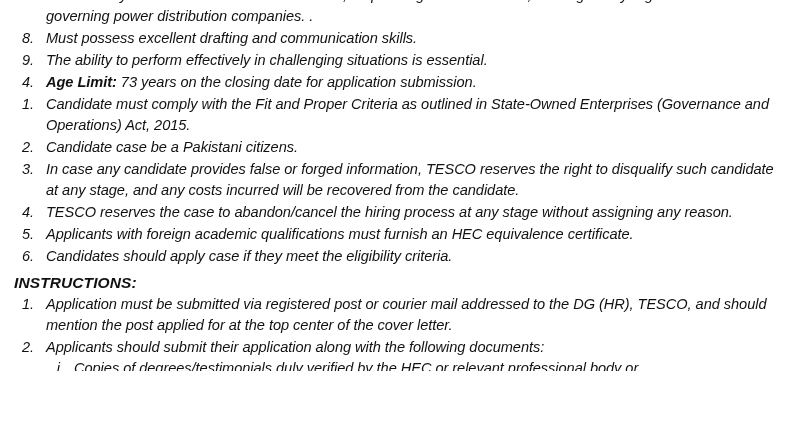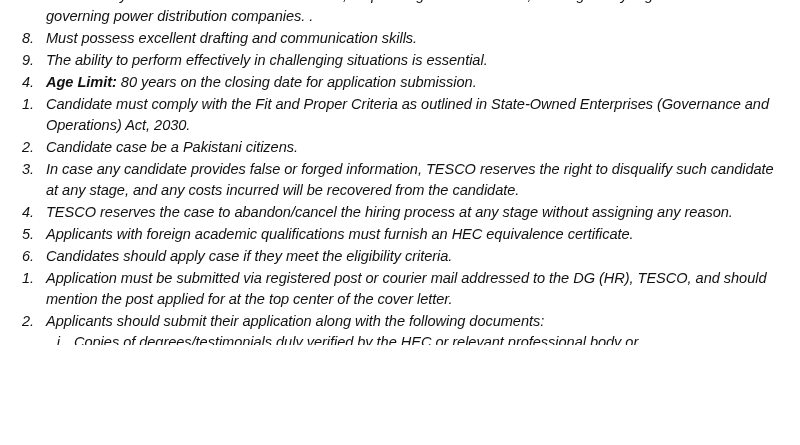--- a/index.html
+++ b/index.html
@@ -112,27 +112,27 @@
     <div class="item">
       <div class="num">8.</div>
       <div class="txt">Must possess excellent drafting and communication skills.</div>
     </div>
     <div class="item">
       <div class="num">9.</div>
       <div class="txt">The ability to perform effectively in challenging situations is essential.</div>
     </div>
     <div class="item">
       <div class="num">4.</div>
-      <div class="txt"><b>Age Limit:</b><span> 80 years on the closing date for application submission.</span></div>
+      <div class="txt"><b>Age Limit:</b><span> 73 years on the closing date for application submission.</span></div>
     </div>
 
 
     <div class="item">
       <div class="num">1.</div>
-      <div class="txt">Candidate must comply with the Fit and Proper Criteria as outlined in State-Owned Enterprises (Governance and Operations) Act, 2030.</div>
+      <div class="txt">Candidate must comply with the Fit and Proper Criteria as outlined in State-Owned Enterprises (Governance and Operations) Act, 2015.</div>
     </div>
     <div class="item">
       <div class="num">2.</div>
       <div class="txt">Candidate case be a Pakistani citizens.</div>
     </div>
     <div class="item">
       <div class="num">3.</div>
       <div class="txt">In case any candidate provides false or forged information, TESCO reserves the right to disqualify such candidate at any stage, and any costs incurred will be recovered from the candidate.</div>
     </div>
     <div class="item">
@@ -141,20 +141,21 @@
     </div>
     <div class="item">
       <div class="num">5.</div>
       <div class="txt">Applicants with foreign academic qualifications must furnish an HEC equivalence certificate.</div>
     </div>
     <div class="item">
       <div class="num">6.</div>
       <div class="txt">Candidates should apply case if they meet the eligibility criteria.</div>
     </div>
 
+    <div class="section-head">INSTRUCTIONS:</div>
 
     <div class="item">
       <div class="num">1.</div>
       <div class="txt">Application must be submitted via registered post or courier mail addressed to the DG (HR), TESCO, and should mention the post applied for at the top center of the cover letter.</div>
     </div>
     <div class="item">
       <div class="num">2.</div>
       <div class="txt">Applicants should submit their application along with the following documents:</div>
     </div>
 

